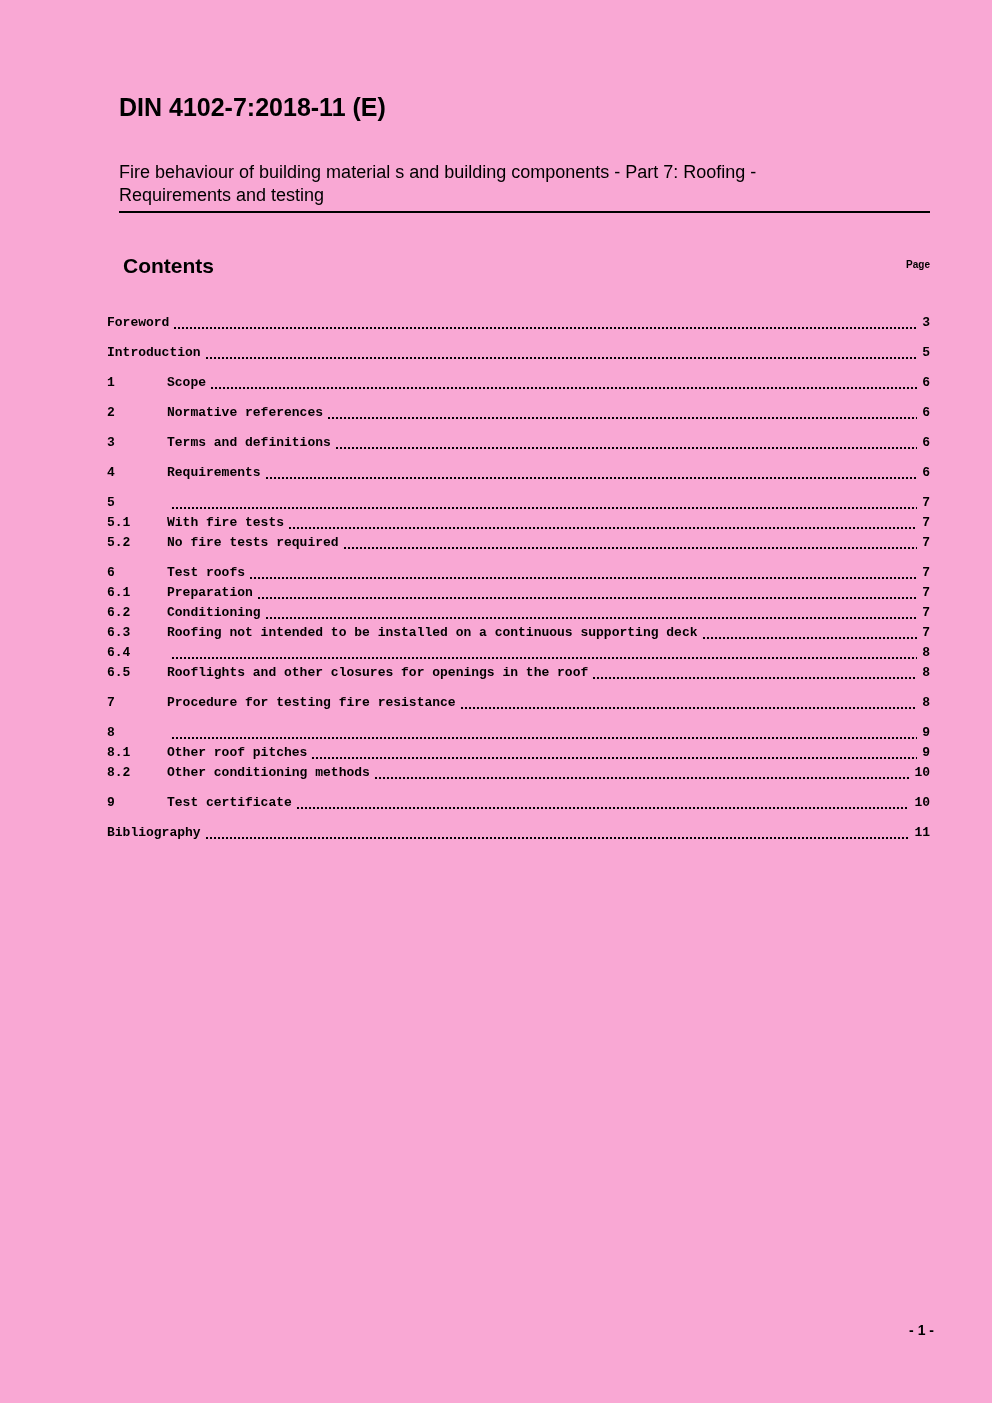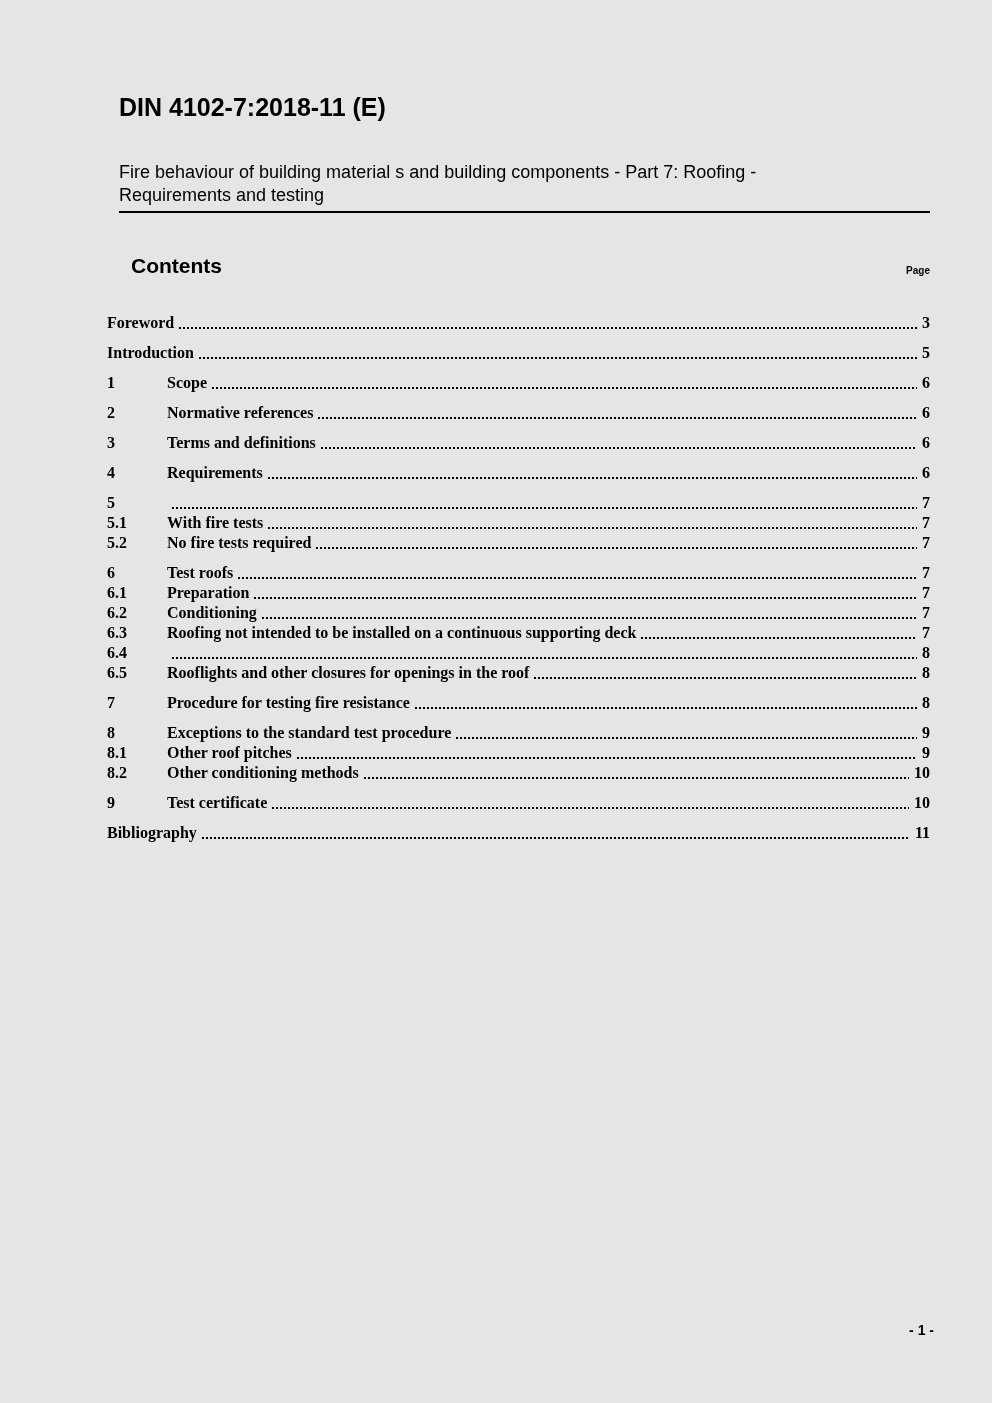--- a/index.html
+++ b/index.html
@@ -1,21 +1,21 @@
 <!DOCTYPE html>
 <html><head>
 <meta charset="utf-8">
 <style>
   * { margin: 0; padding: 0; box-sizing: border-box; }
   html, body { background: #ffffff; }
   .page {
     position: relative;
     width: 992px;
     height: 1403px;
-    background: #e5e5e5;
+    background: #f9a8d4;
     color: #000000;
     font-family: "Liberation Sans", sans-serif;
     overflow: hidden;
   }
   .content { padding: 93px 62px 0 107px; }
 
   .doc-number {
     margin-left: 12px;
     font-family: "Liberation Sans", sans-serif;
     font-weight: bold;
@@ -25,40 +25,40 @@
   .doc-title {
     margin: 39px 0 0 12px;
     font-family: "Liberation Sans", sans-serif;
     font-weight: normal;
     font-size: 18px;
     line-height: 23px;
     border-bottom: 2px solid #000000;
     padding-bottom: 4px;
   }
   .contents-row {
-    margin: 42px 0 37px 24px;
+    margin: 42px 0 37px 16px;
     display: flex;
     justify-content: space-between;
-    align-items: flex-end;
+    align-items: center;
   }
   .contents-heading {
     font-weight: bold;
     font-size: 21px;
     line-height: 1;
   }
   .page-label {
     font-weight: bold;
     font-size: 10px;
     line-height: 1;
   }
 
   .toc {
-    font-family: Liberation Serif, serif;
-    font-weight: bold;
-    font-size: 16px;
+    font-family: Liberation Mono, monospace;
+    font-weight: bold;
+    font-size: 13px;
   }
   .toc-row {
     display: flex;
     align-items: baseline;
     height: 20px;
     line-height: 20px;
     white-space: nowrap;
   }
   .toc-row.group { margin-top: 10px; }
   .toc-row:first-child { margin-top: 0; }
@@ -205,21 +205,20 @@
 
       <div class="toc-row group">
         <span class="toc-num">7</span>
         <span class="toc-title">Procedure for testing fire resistance</span>
         <span class="toc-dots"></span>
         <span class="toc-page">8</span>
       </div>
 
       <div class="toc-row group">
         <span class="toc-num">8</span>
-        <span class="toc-title">Exceptions to the standard test procedure</span>
         <span class="toc-dots"></span>
         <span class="toc-page">9</span>
       </div>
 
       <div class="toc-row">
         <span class="toc-num">8.1</span>
         <span class="toc-title">Other roof pitches</span>
         <span class="toc-dots"></span>
         <span class="toc-page">9</span>
       </div>

